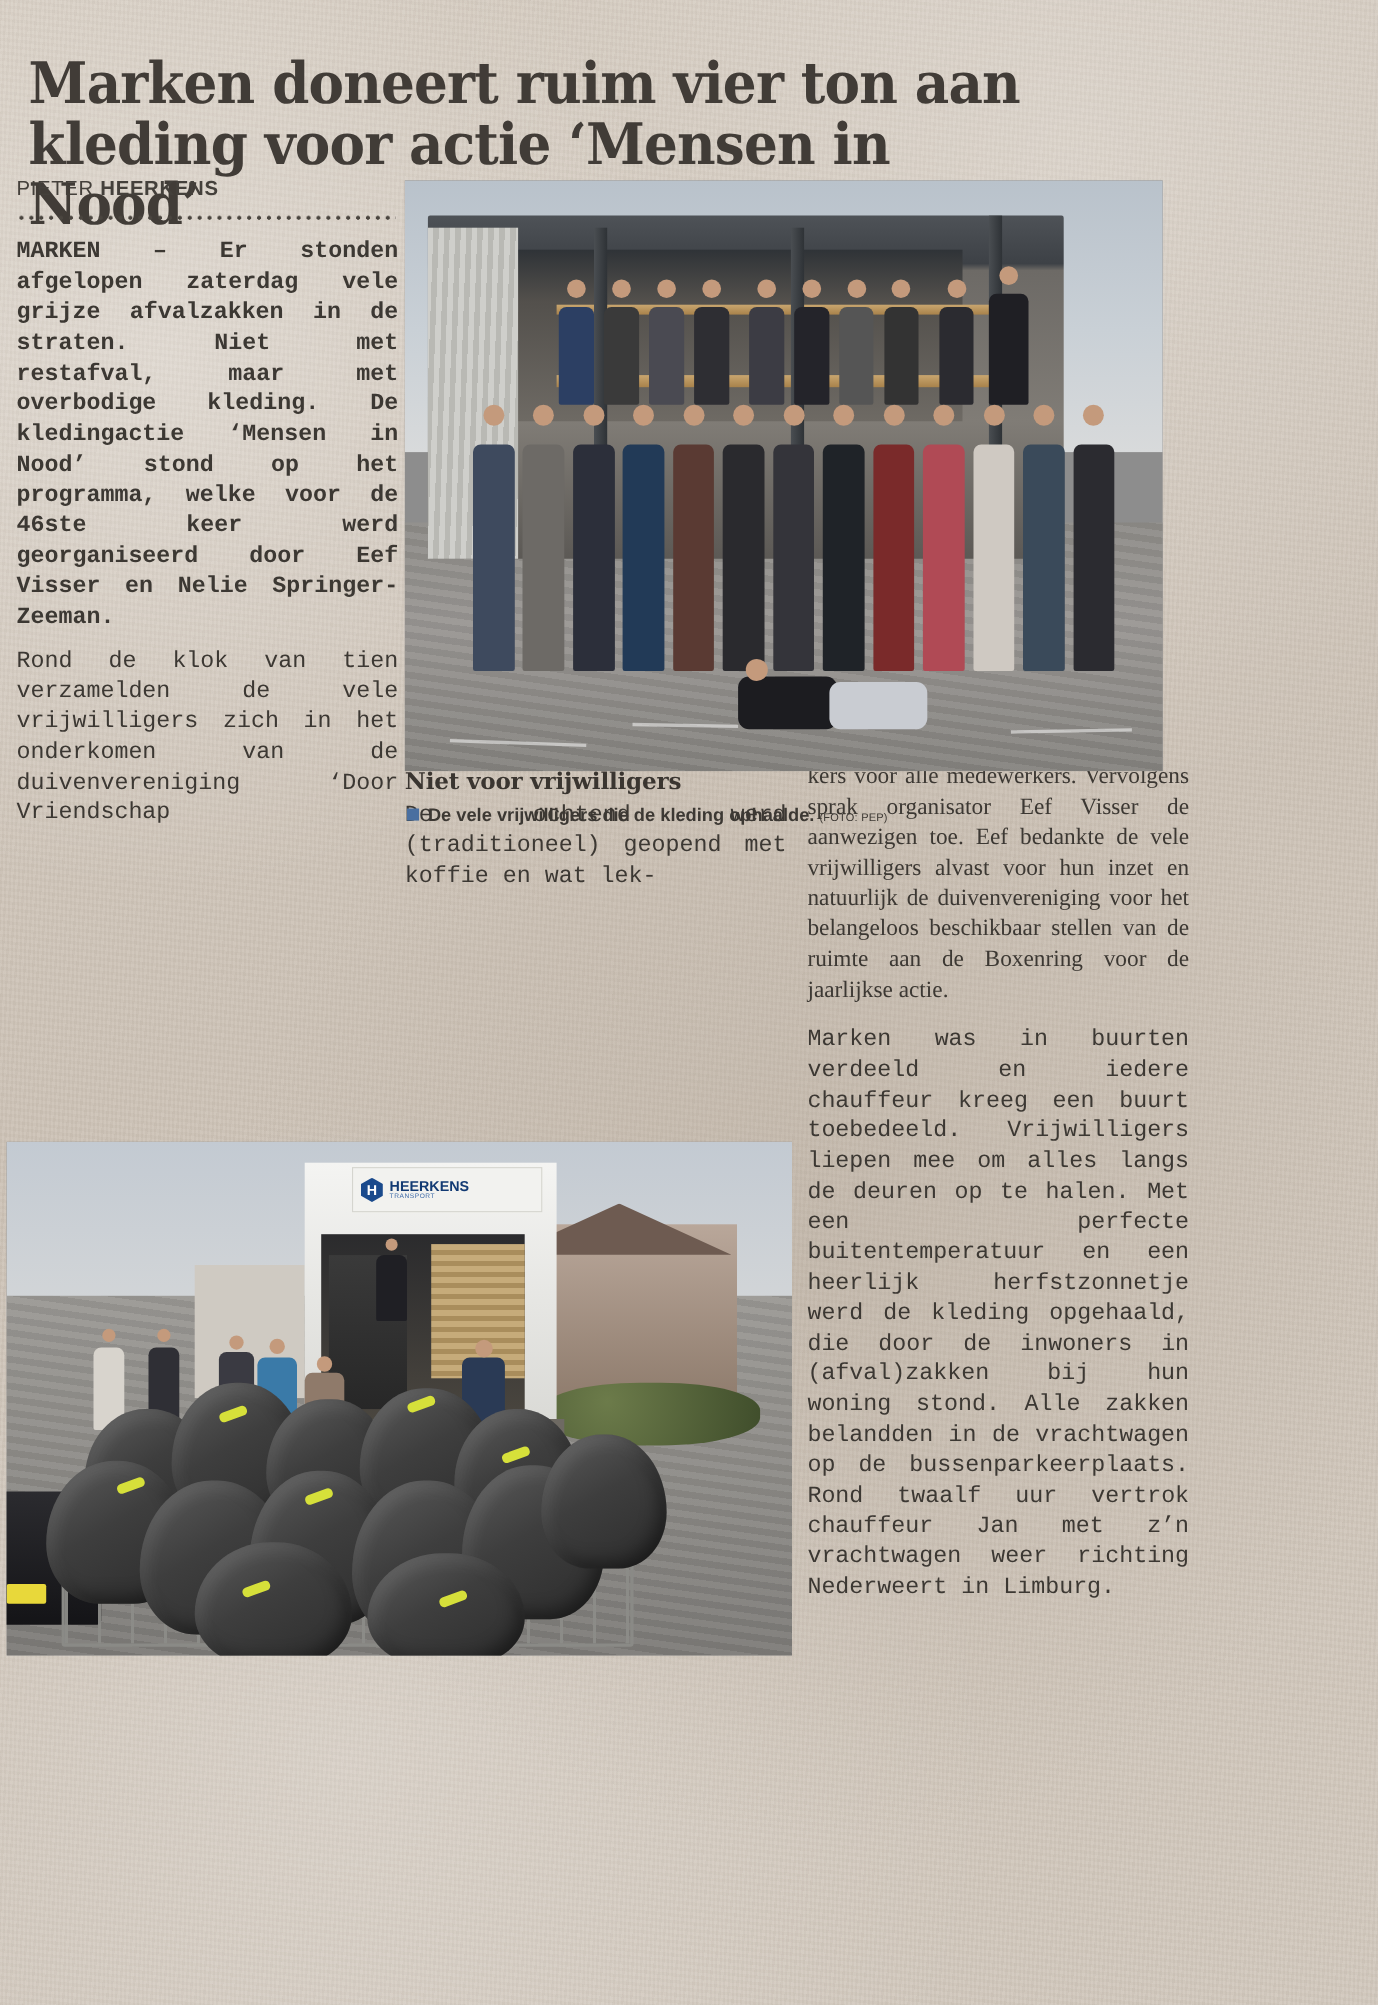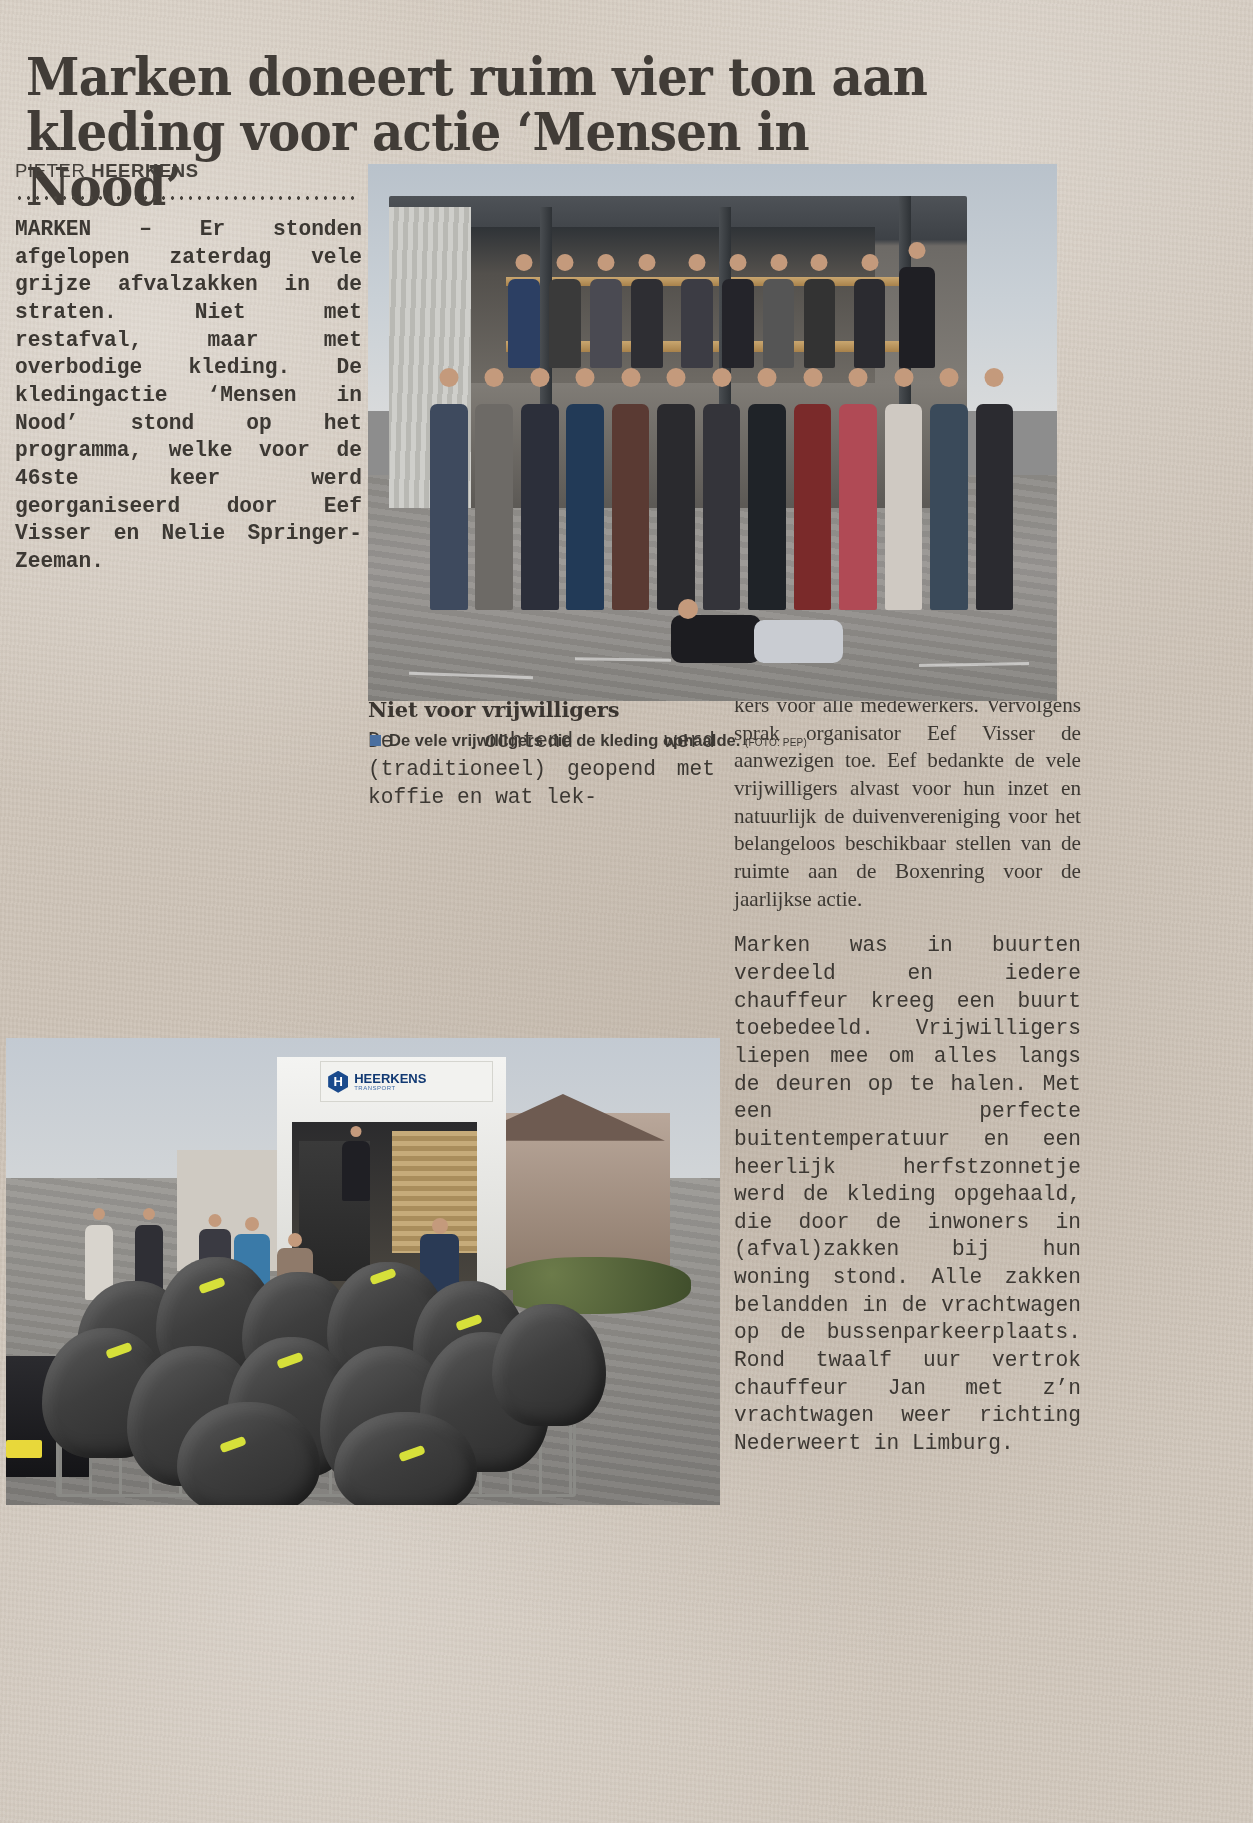--- a/index.html
+++ b/index.html
@@ -150,20 +150,21 @@
   <div class="byline">
     <span>PIETER </span><b>HEERKENS</b>
   </div>
   <div class="dotrule"></div>
 
   <div class="col" id="col1">
     <p class="lead">MARKEN – Er stonden afgelopen zaterdag vele grijze afvalzakken in de straten. Niet met restafval, maar met overbodige kleding. De kledingactie ‘Mensen in Nood’ stond op het programma, welke voor de 46ste keer werd georganiseerd door Eef Visser en Nelie Springer-Zeeman.</p>
   </div>
 
   <div class="col" id="col1b">
+    <p>Rond de klok van tien verzamelden de vele vrijwilligers zich in het onderkomen van de duivenvereniging ‘Door Vriendschap</p>
   </div>
 
   <div class="col" id="col2">
     <h2 class="subhead">Niet voor vrijwilligers</h2>
     <p>De ochtend werd (traditioneel) geopend met koffie en wat lek-</p>
   </div>
 
   <div class="col" id="col3">
     <p>kers voor alle medewerkers. Vervolgens sprak organisator Eef Visser de aanwezigen toe. Eef bedankte de vele vrijwilligers alvast voor hun inzet en natuurlijk de duivenvereniging voor het belangeloos beschikbaar stellen van de ruimte aan de Boxenring voor de jaarlijkse actie.</p>
     <p>Marken was in buurten verdeeld en iedere chauffeur kreeg een buurt toebedeeld. Vrijwilligers liepen mee om alles langs de deuren op te halen. Met een perfecte buitentemperatuur en een heerlijk herfstzonnetje werd de kleding opgehaald, die door de inwoners in (afval)zakken bij hun woning stond. Alle zakken belandden in de vrachtwagen op de bussenparkeerplaats. Rond twaalf uur vertrok chauffeur Jan met z’n vrachtwagen weer richting Nederweert in Limburg.</p>

